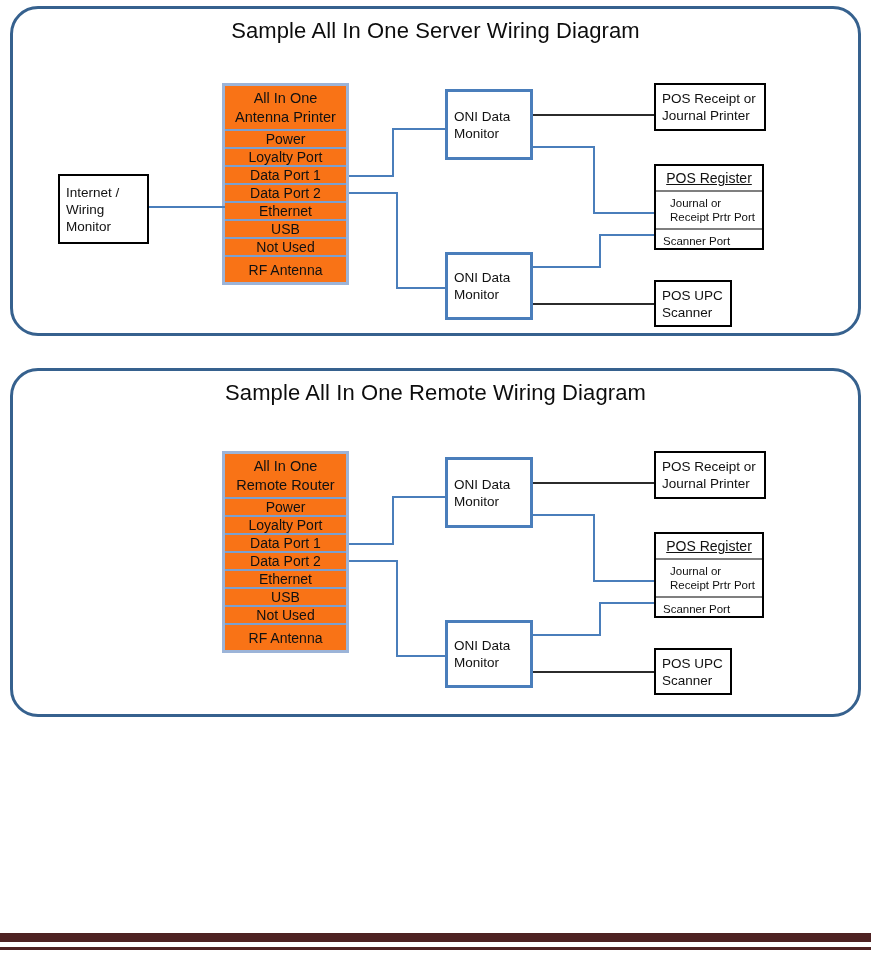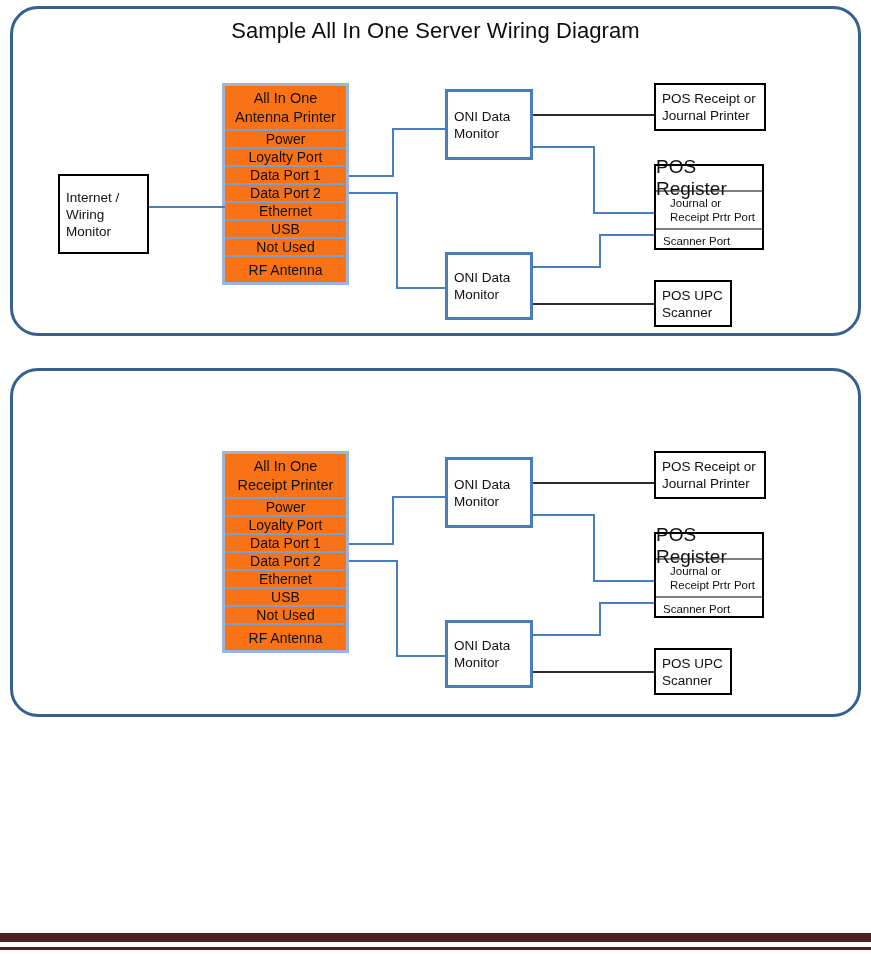--- a/index.html
+++ b/index.html
@@ -51,21 +51,21 @@
     display:flex;align-items:center;justify-content:center;
     font-size:14px;color:#111;
   }
   .printer .row.last{border-bottom:none;height:26px;text-align:right;}
 
   
   .reg{position:absolute;box-sizing:border-box;border:2px solid #000;background:#fff;}
   .reg .rhdr{
     box-sizing:border-box;height:26px;border-bottom:2px solid #7f7f7f;
     display:flex;align-items:center;justify-content:center;
-    font-size:19px;color:#111;
+    font-size:14px;color:#111;text-decoration:underline;
   }
   .reg .rsub{
     box-sizing:border-box;height:38px;border-bottom:2px solid #7f7f7f;
     display:flex;flex-direction:column;align-items:flex-start;justify-content:center;
     padding-left:14px;font-size:11.5px;line-height:14px;color:#111;
   }
   .reg .rrow{
     box-sizing:border-box;height:21px;
     display:flex;align-items:center;justify-content:flex-start;
     padding-left:7px;font-size:11.5px;color:#111;
@@ -84,21 +84,21 @@
 </style>
 </head>
 <body>
 
 <div class="stage">
 
   <div class="panel" id="panel-server"></div>
 
   <div class="panel-title" style="top:18px;">Sample All In One Server Wiring Diagram</div>
 
-  <div class="box box-black" id="s-router" style="left:58px;top:174px;width:91px;height:80px;">
+  <div class="box box-black" id="s-router" style="left:58px;top:174px;width:91px;height:70px;">
     <div class="box-txt">
       <div>Internet /</div>
       <div>Wiring</div>
       <div>Monitor</div>
     </div>
   </div>
 
   <div class="printer" id="s-printer" style="left:222px;top:83px;width:127px;height:202px;">
     <div class="hdr">
       <div>All In One</div>
@@ -168,25 +168,26 @@
 
   <div class="box box-black" style="left:654px;top:280px;width:78px;height:47px;">
     <div class="box-txt">
       <div>POS UPC</div>
       <div>Scanner</div>
     </div>
   </div>
 
   <div class="panel" id="panel-remote"></div>
 
+  <div class="panel-title" style="top:380px;">Sample All In One Remote Wiring Diagram</div>
 
   <div class="printer" id="r-printer" style="left:222px;top:451px;width:127px;height:202px;">
     <div class="hdr">
       <div>All In One</div>
-      <div>Receipt Printer</div>
+      <div>Remote Router</div>
     </div>
     <div class="row">Power</div>
     <div class="row">Loyalty Port</div>
     <div class="row">Data Port 1</div>
     <div class="row">Data Port 2</div>
     <div class="row">Ethernet</div>
     <div class="row">USB</div>
     <div class="row">Not Used</div>
     <div class="row last">RF Antenna</div>
   </div>

